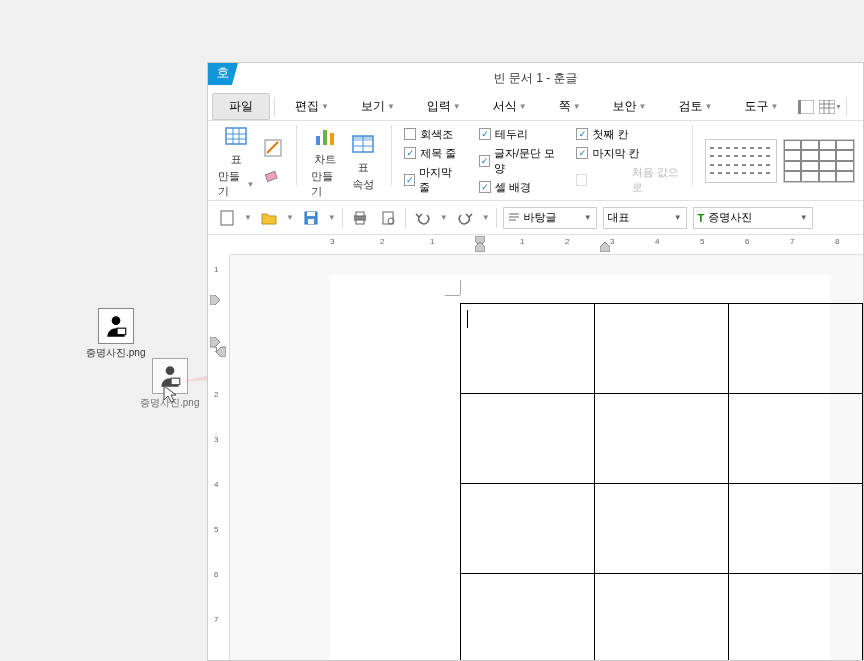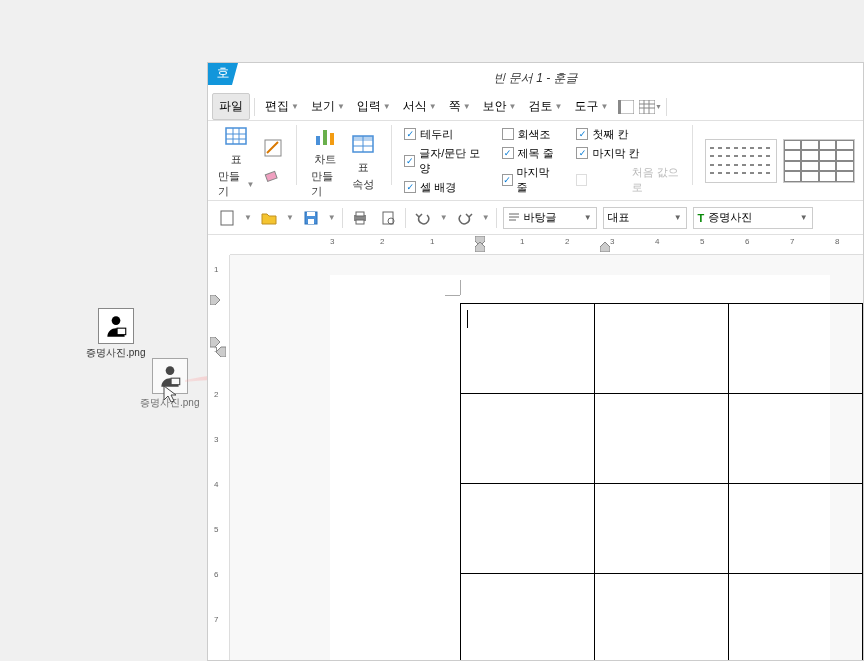--- a/index.html
+++ b/index.html
@@ -2,24 +2,24 @@
 <html><head>
 <meta charset="utf-8">
 <style>
 * { box-sizing: border-box; margin: 0; padding: 0; font-family: "Malgun Gothic", sans-serif; }
 body { background: #f0f0f0; width: 864px; height: 661px; overflow: hidden; position: relative; }
 
 .app-window { position: absolute; left: 207px; top: 62px; width: 657px; height: 599px; background: #fff; border: 1px solid #ccc; }
 
 .title-bar { height: 30px; position: relative; background: #fff; }
 .logo-tab { position: absolute; left: 0; top: 0; width: 30px; height: 22px; background: #1296db; color: #fff; font-size: 13px; text-align: center; line-height: 20px; clip-path: polygon(0 0, 100% 0, 80% 100%, 0 100%); }
-.title-text { position: absolute; left: 0; right: 0; top: 7px; text-align: center; font-size: 12px; color: #333; font-style: italic; }
+.title-text { position: absolute; left: 0; right: 0; top: 7px; text-align: center; font-size: 12px; color: #333; }
 
 .menu-bar { height: 28px; display: flex; align-items: center; padding: 0 4px; border-bottom: 1px solid #e0e0e0; }
-.menu-item { font-size: 12px; padding: 4px 6px; display: flex; align-items: center; gap: 2px; cursor: pointer; }
+.menu-item { font-size: 12px; padding: 4px 16px; display: flex; align-items: center; gap: 2px; cursor: pointer; }
 .menu-item.active { background: #e8e8e8; border: 1px solid #ccc; border-radius: 2px; }
 .dropdown-arr { font-size: 8px; color: #888; }
 .menu-divider { width: 1px; height: 18px; background: #ddd; margin: 0 4px; }
 .small-icon-btn { width: 24px; height: 22px; display: flex; align-items: center; justify-content: center; font-size: 13px; cursor: pointer; }
 
 .ribbon { height: 80px; display: flex; border-bottom: 1px solid #e0e0e0; padding: 4px 8px; gap: 8px; }
 .ribbon-group { display: flex; align-items: center; gap: 6px; }
 .ribbon-divider { width: 1px; height: 60px; background: #e0e0e0; margin: 0 4px; }
 .big-btn { display: flex; flex-direction: column; align-items: center; gap: 2px; padding: 2px; cursor: pointer; }
 .big-btn-icon { width: 28px; height: 28px; display: flex; align-items: center; justify-content: center; }
@@ -232,44 +232,44 @@
           </div>
         <div class="big-btn-label">
             <span>속성</span>
           </div>
       </div>
     </div>
     <div class="ribbon-divider"></div>
     <div class="ribbon-group" style="gap:18px;">
       <div class="checkbox-col">
         <label class="checkbox-row">
-            <span class="cb checked"></span>
-            <span class="cb-label">테두리</span>
-          </label>
-        <label class="checkbox-row">
-            <span class="cb checked"></span>
-            <span class="cb-label">글자/문단 모양</span>
-          </label>
-        <label class="checkbox-row">
-            <span class="cb checked"></span>
-            <span class="cb-label">셀 배경</span>
-          </label>
-      </div>
-      <div class="checkbox-col">
-        <label class="checkbox-row">
             <span class="cb"></span>
             <span class="cb-label">회색조</span>
           </label>
         <label class="checkbox-row">
             <span class="cb checked"></span>
             <span class="cb-label">제목 줄</span>
           </label>
         <label class="checkbox-row">
             <span class="cb checked"></span>
             <span class="cb-label">마지막 줄</span>
+          </label>
+      </div>
+      <div class="checkbox-col">
+        <label class="checkbox-row">
+            <span class="cb checked"></span>
+            <span class="cb-label">테두리</span>
+          </label>
+        <label class="checkbox-row">
+            <span class="cb checked"></span>
+            <span class="cb-label">글자/문단 모양</span>
+          </label>
+        <label class="checkbox-row">
+            <span class="cb checked"></span>
+            <span class="cb-label">셀 배경</span>
           </label>
       </div>
       <div class="checkbox-col">
         <label class="checkbox-row">
             <span class="cb checked"></span>
             <span class="cb-label">첫째 칸</span>
           </label>
         <label class="checkbox-row">
             <span class="cb checked"></span>
             <span class="cb-label">마지막 칸</span>

